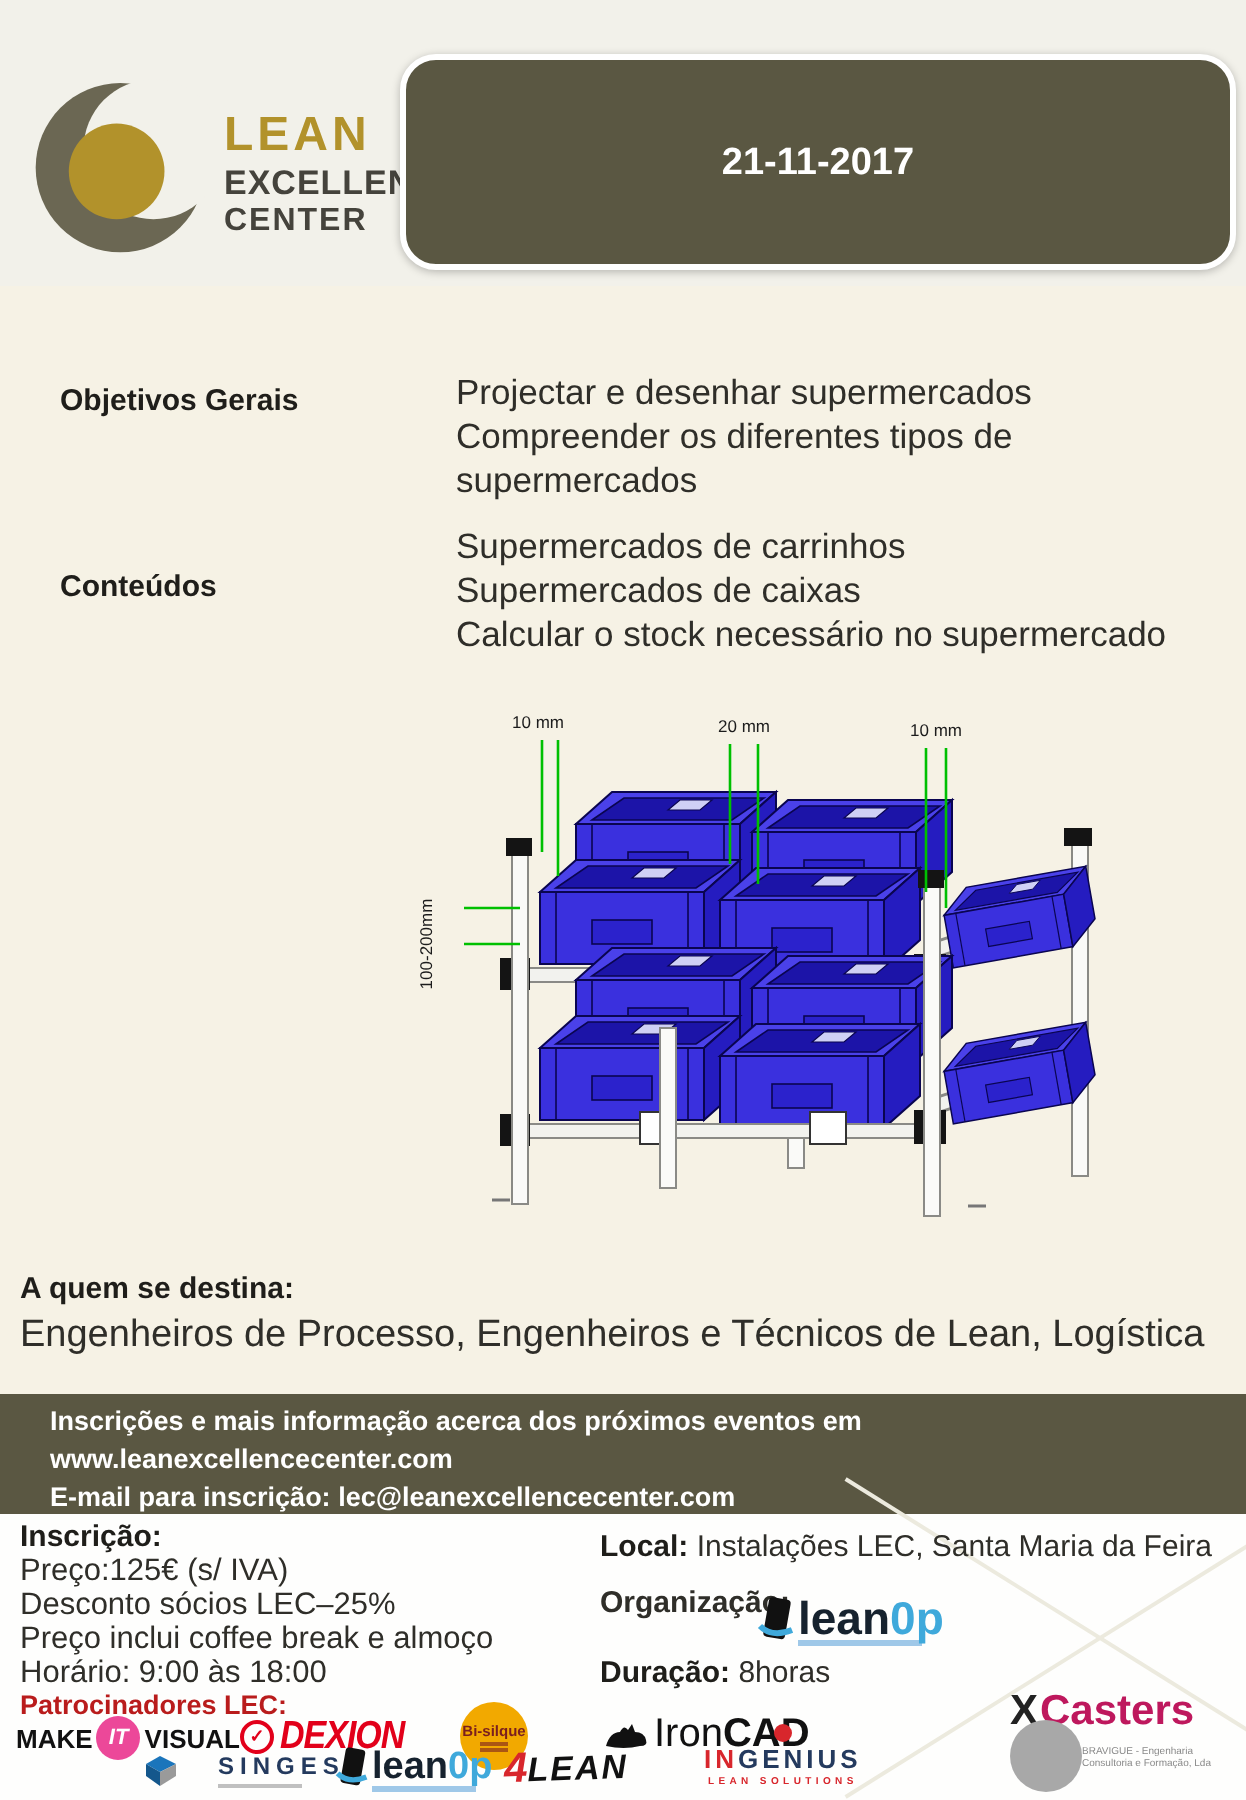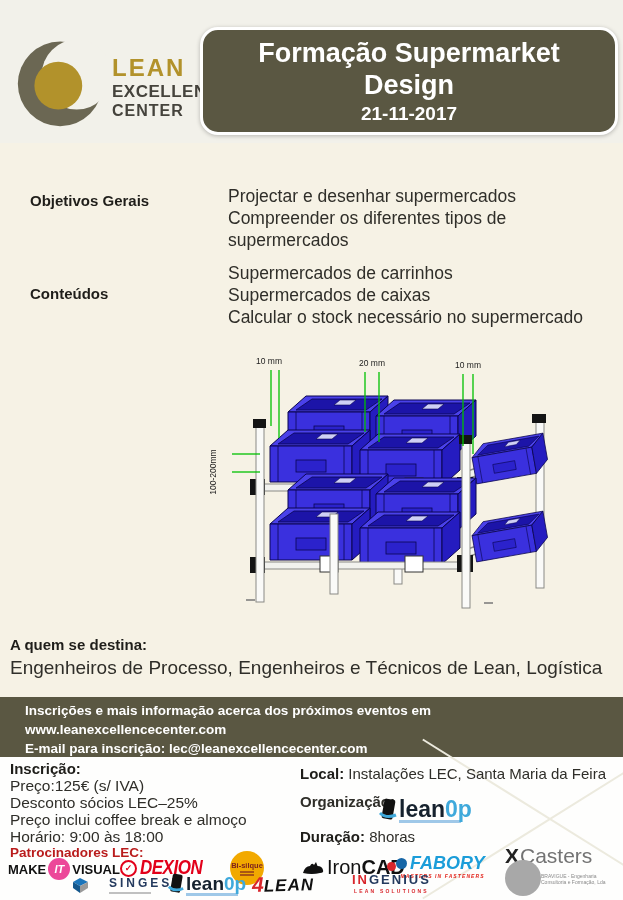--- a/index.html
+++ b/index.html
@@ -57,21 +57,21 @@
   .bis-bar{width:14px;height:1.5px;background:#7a1f1f;margin-top:1.5px;opacity:.6;}
   .icad{display:flex;align-items:center;gap:3px;font-size:20px;color:#111;}
   .icad .p2{font-weight:bold;}
   .fab{color:#1b9dd9;font-style:italic;text-align:right;}
   .fab-row{display:flex;align-items:center;gap:3px;}
   .fab-name{font-size:18px;font-weight:800;}
   .fab-dot{width:11px;height:11px;border-radius:50%;background:#1766a6;}
   .fab-tag{font-size:5px;font-weight:bold;color:#e2231a;letter-spacing:1.1px;margin-top:-1px;}
   .xc{font-size:21px;}
   .xc .p1{color:#222;font-weight:bold;margin-right:1px;}
-  .xc .p2{color:#737373;font-weight:400;}
+  .xc .p2{color:#be185d;font-weight:700;}
   .sin{display:flex;align-items:flex-start;gap:20px;}
   .sin-text{font-size:12px;font-weight:800;letter-spacing:3px;color:#243a5e;}
   .sin-tag{width:42px;height:2px;background:#c0c0c0;margin-top:2px;}
   .lop{display:flex;align-items:flex-end;gap:1px;}
   .lop-name{font-size:19px;font-weight:800;line-height:16px;color:#16222e;}
   .lop-name .p2{color:#3fa9db;font-weight:700;}
   .lop-tag{height:3px;background:#9fc8e8;margin-top:1px;}
   .fl{font-style:italic;transform:rotate(-2deg);}
   .fl .p1{color:#d8262c;font-size:21px;font-weight:800;}
   .fl .p2{color:#111;font-size:17px;font-weight:800;letter-spacing:1px;}
@@ -96,21 +96,20 @@
         <circle cx="66" cy="44" r="38" fill="#f2f1ea"></circle>
         <circle cx="46" cy="56" r="26" fill="#b2922b"></circle>
       </svg>
       <div class="logo-text">
         <div class="logo-l1">LEAN</div>
         <div class="logo-l2">EXCELLENCE</div>
         <div class="logo-l3">CENTER</div>
       </div>
     </div>
     <div class="titlebox">
-      <div class="title-main">Formação Supermarket Design</div>
       <div class="title-date">21-11-2017</div>
     </div>
   </div>
 
   <div class="sec-label" style="top:192px;">Objetivos Gerais</div>
   <div class="sec-text" style="top:185px;">
     <div>Projectar e desenhar supermercados</div>
     <div>Compreender os diferentes tipos de supermercados</div>
   </div>
 
@@ -263,27 +262,20 @@
     <span class="bis-name">Bi-silque</span>
     <span class="bis-bar"></span>
       <span class="bis-bar"></span>
   </div>
   <div class="sp icad" style="left:302px;top:856px;">
     <svg width="22" height="15" viewBox="0 0 22 15">
       <path d="M1 13 Q3 6 8 6 Q10 2 12 5 L14 2 L15.5 6 Q20 6 21 10 Q22 13 18 13 Q10 15 1 13 Z" fill="#111"></path>
     </svg>
     <span><span>Iron</span><span class="p2">CAD</span></span>
   </div>
-  <div class="sp fab" style="left:396px;top:853px;">
-    <div class="fab-row">
-        <span class="fab-dot"></span>
-        <span class="fab-name">FABORY</span>
-      </div>
-    <div class="fab-tag">MASTERS IN FASTENERS</div>
-  </div>
   <div class="sp xc" style="left:505px;top:844px;">
     <span class="p1">X</span><span class="p2">Casters</span>
   </div>
 
   <div class="sp sin" style="left:72px;top:876px;">
     <svg width="17" height="18" viewBox="0 0 17 18">
       <polygon points="1,6 8,2 16,6 8,10" fill="#1b75bb"></polygon>
       <polygon points="8,10 16,6 16,12 8,17" fill="#9a9a9a"></polygon>
       <polygon points="1,6 8,10 8,17 1,12" fill="#14578c"></polygon>
     </svg>

